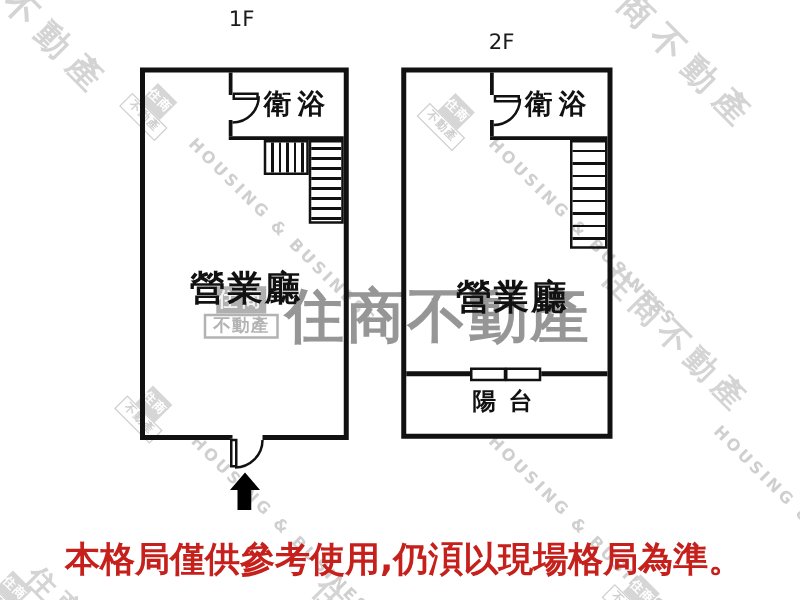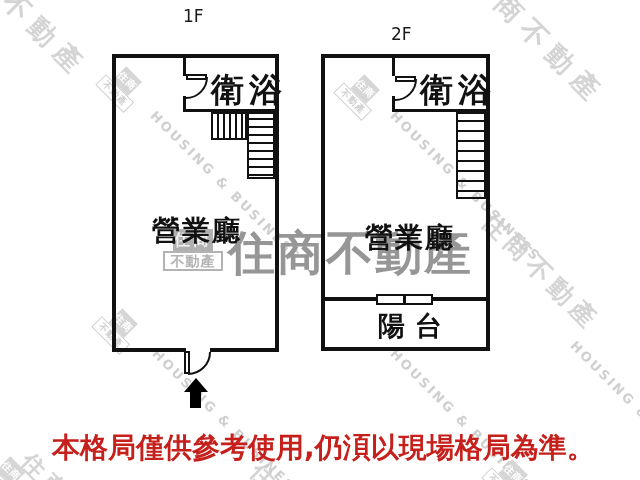--- a/index.html
+++ b/index.html
@@ -36,23 +36,23 @@
   #wm-center-text{
     position:absolute;left:228px;top:222px;font-size:47px;font-weight:700;
     color:#969696;letter-spacing:2px;white-space:nowrap;
   }
   
   #plans{position:absolute;inset:0;z-index:2;}
   .floor-label{position:absolute;font-size:17px;font-weight:500;color:#1a1a1a;}
   .outer{position:absolute;border:4px solid #111;box-sizing:border-box;background:transparent;}
   .wall{position:absolute;background:#111;}
   .room-label{position:absolute;color:#111;font-weight:600;white-space:nowrap;}
-  .lbl-bath{font-size:33px;letter-spacing:5px;}
+  .lbl-bath{font-size:22px;letter-spacing:5px;}
   .lbl-hall{font-size:28px;letter-spacing:2px;}
-  .lbl-balcony{font-size:27px;letter-spacing:10px;}
+  .lbl-balcony{font-size:19px;letter-spacing:10px;}
   .door-leaf{position:absolute;background:#fff;border:2px solid #111;box-sizing:border-box;}
   .stairs{position:absolute;border:2px solid #111;box-sizing:border-box;background-origin:border-box;}
   .stairs-h{background-image:repeating-linear-gradient(90deg,#111 0 2px,transparent 2px 6px);}
   .stairs-v8{background-image:repeating-linear-gradient(180deg,transparent 0 6px,#111 6px 8px);}
   .stairs-v10{background-image:repeating-linear-gradient(180deg,transparent 0 8px,#111 8px 10px);}
   .win-pane{position:absolute;background:#fff;border:2px solid #111;box-sizing:border-box;}
   .gap{position:absolute;background:#fff;}
   #arrow-head{
     position:absolute;width:0;height:0;
     border-left:12px solid transparent;border-right:12px solid transparent;

